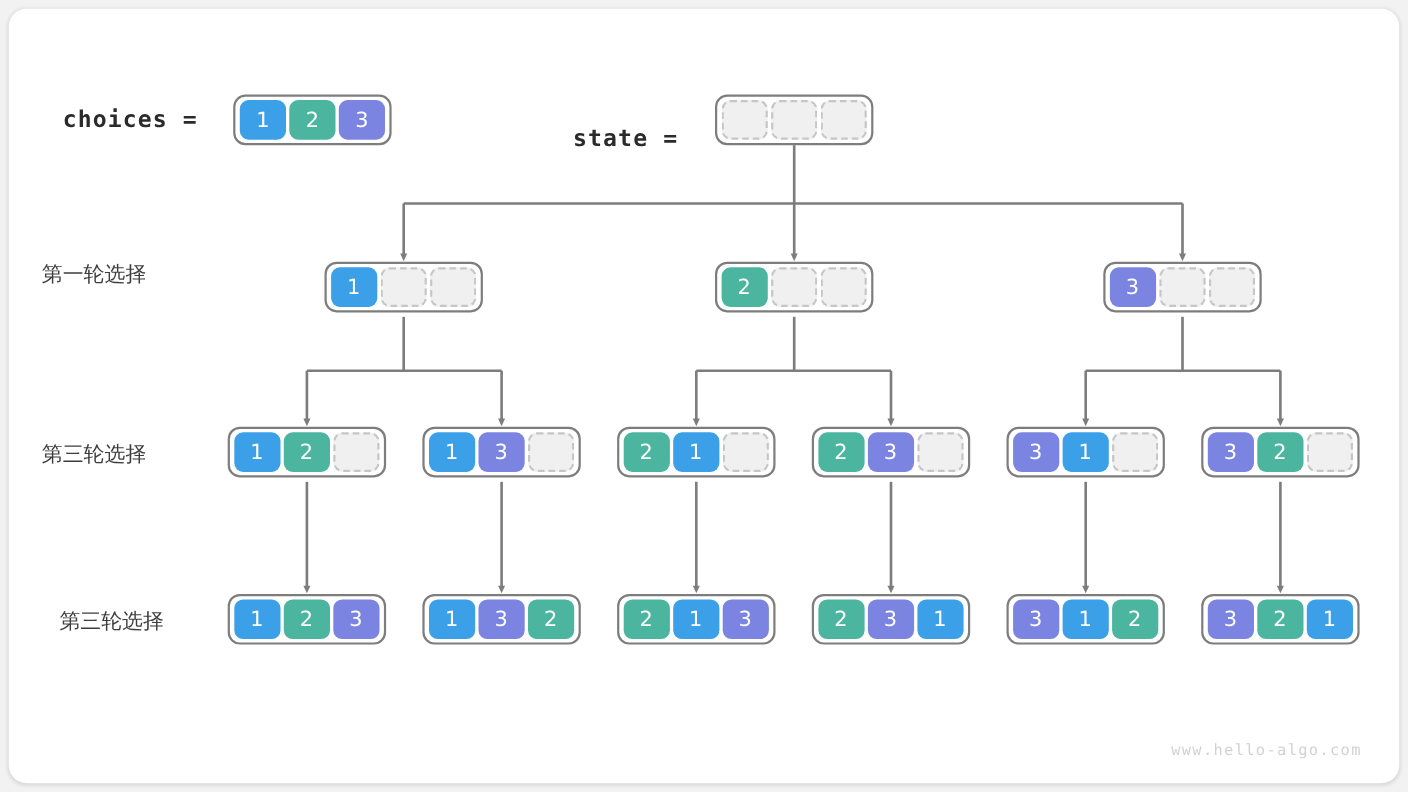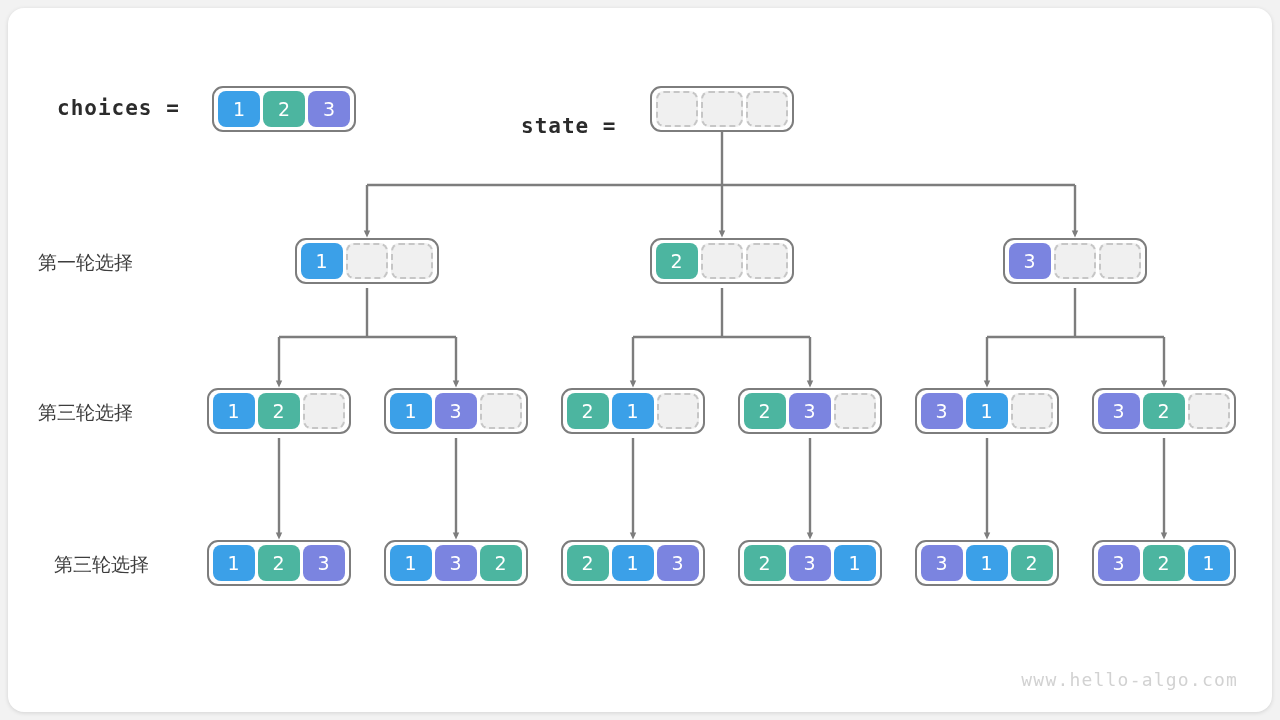--- a/index.html
+++ b/index.html
@@ -48,21 +48,21 @@
     font-family: "DejaVu Sans", "Liberation Sans", sans-serif;
     font-size: 19px;
     color: #3d3d3d;
     white-space: nowrap;
   }
   .watermark {
     position: absolute;
     right: 42px;
     bottom: 30px;
     font-family: "DejaVu Sans Mono", "Liberation Mono", monospace;
-    font-size: 18px;
+    font-size: 14px;
     color: #d2d2d2;
     letter-spacing: 1.2px;
     white-space: nowrap;
     margin-left: 12px;
   }
   
   .array-box {
     position: absolute;
     box-sizing: border-box;
     border: 2.5px solid #7d7d7d;
@@ -148,21 +148,21 @@
       <div class="cell c3">3</div>
     </div>
 
   <div class="mono-label" style="left:521px; top:96px;margin-top:18px;">state =</div>
   <div class="array-box" id="state-box" style="left:650px; top:86px;">
       <div class="cell empty"></div>
       <div class="cell empty"></div>
       <div class="cell empty"></div>
     </div>
 
-  <div class="row-label" style="left:38px; top:250px;text-align:center;">第一轮选择</div>
+  <div class="row-label" style="left:38px; top:236px;text-align:center;">第一轮选择</div>
   <div class="row-label" style="left:38px; top:400px;">第三轮选择</div>
   <div class="row-label" style="left:38px; top:552px;margin-left:16px;">第三轮选择</div>
 
   <div id="tree-nodes">
       <div class="array-box" style="left: 294.5px; top: 238px;">
         <div class="cell c1">1</div>
         <div class="cell empty"></div>
         <div class="cell empty"></div>
       </div>
       <div class="array-box" style="left: 649.5px; top: 238px;">

